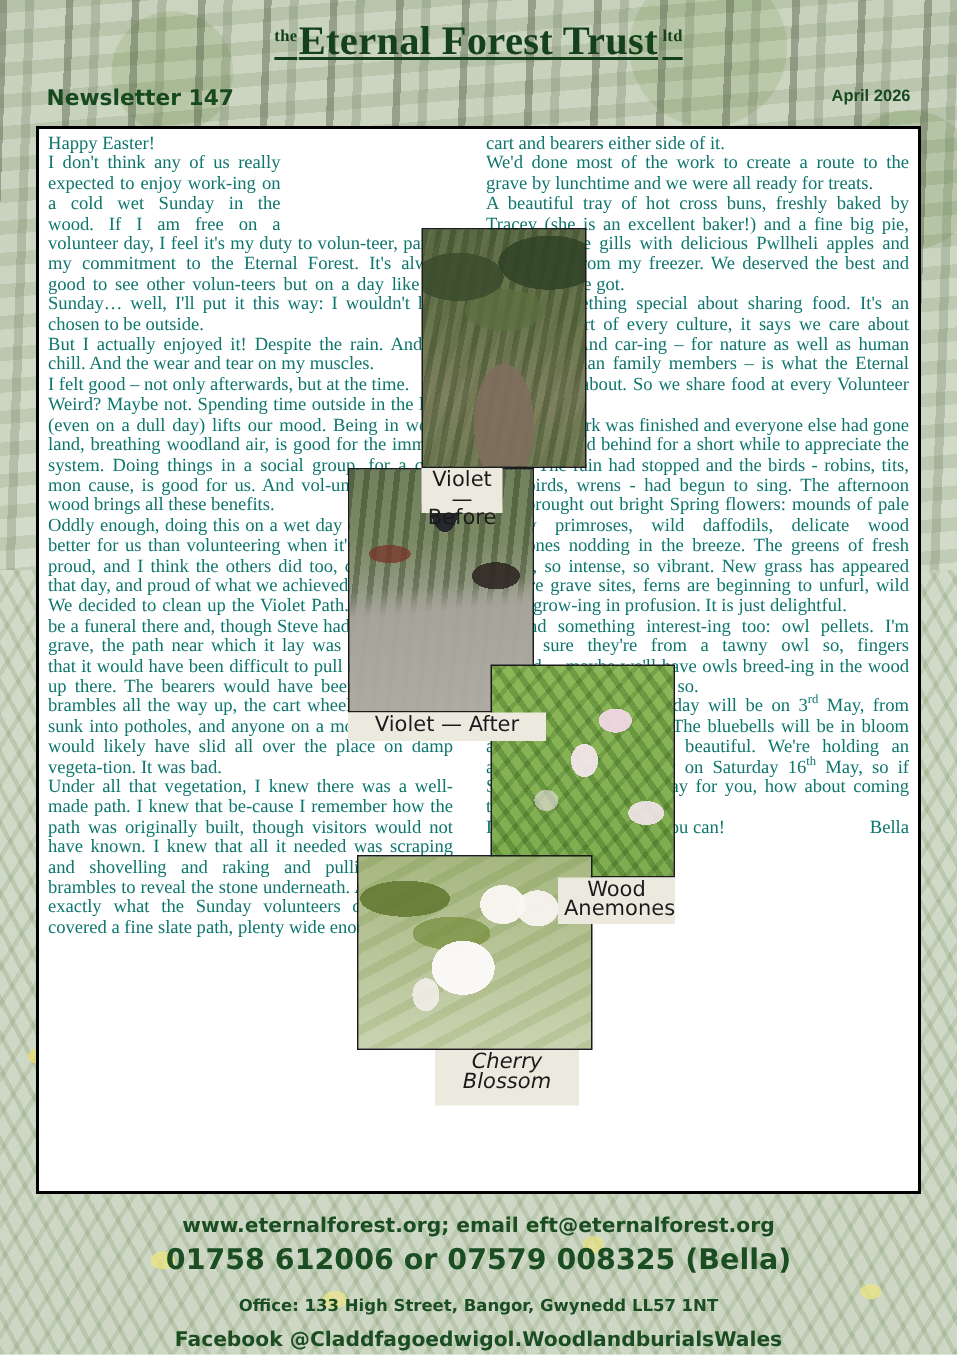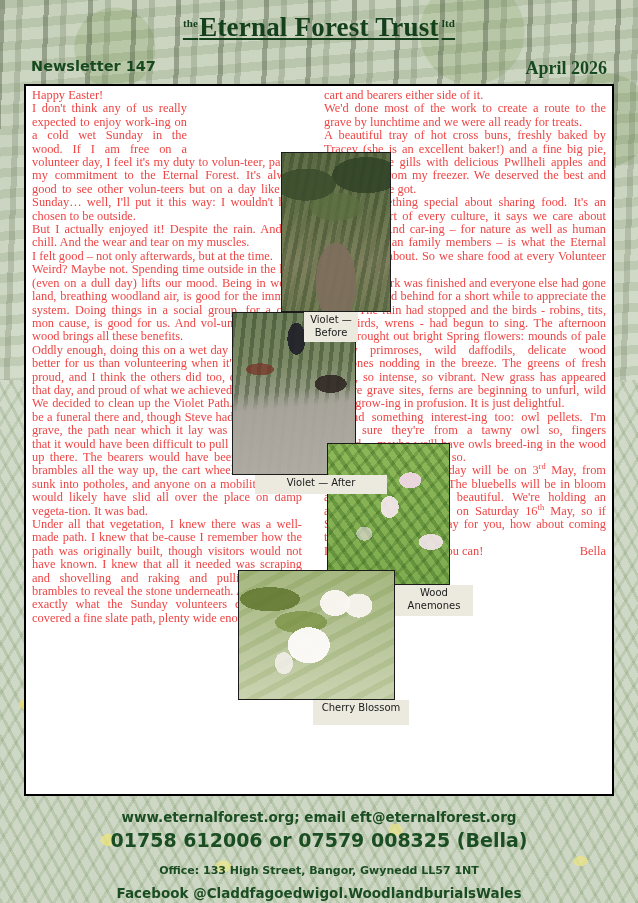--- a/index.html
+++ b/index.html
@@ -106,23 +106,23 @@
     position: absolute;
     left: 31px; top: 0;
     font-family: "DejaVu Sans", sans-serif;
     font-weight: bold;
     font-size: 14.5px;
     color: #17491f;
   }
   .issue-row .dt {
     position: absolute;
     right: 31px; top: 0;
-    font-family: Liberation Serif, serif;
-    font-weight: bold;
-    font-size: 18px;
+    font-family: Liberation Sans, sans-serif;
+    font-weight: bold;
+    font-size: 11px;
     color: #17491f;
   }
 
   
   .article-box {
     position: absolute;
     left: 24px; top: 84px;
     width: 590px;
     height: 712px;
     background: #ffffff;
@@ -137,21 +137,21 @@
     height: 100%;
     padding: 3px 6px 0 6px;
     box-sizing: border-box;
   }
   .col {
     position: absolute;
     top: 3px;
     width: 270px;
     font-size: 12.4px;
     line-height: 13.4px;
-    color: #ef4444;
+    color: #0f766e;
     text-align: justify;
     text-justify: inter-word;
     hyphens: manual;
   }
   .col-left  { left: 6px; }
   .col-right { left: 298px; width: 282px; }
   .col p { margin: 0; }
   .nojust { text-align: left; }
 
   
@@ -164,27 +164,26 @@
     box-sizing: border-box;
     z-index: 8;
     background-size: cover;
     background-position: center;
   }
   .caption {
     position: absolute;
     background: #eceade;
     color: #1a1a1a;
     font-family: "DejaVu Sans", sans-serif;
-    font-size: 10px;
+    font-size: 14px;
     line-height: 12.5px;
     text-align: center;
     z-index: 9;
     padding: 2px 4px;
     box-sizing: border-box;
-    margin-left: 23px;
   }
 
   
   .p-before {
     left: 281px; top: 152px; width: 110px; height: 160px;
     background:
       radial-gradient(ellipse 30px 16px at 22% 20%, rgba(58,76,44,0.85) 0 100%, rgba(0,0,0,0) 100%),
       radial-gradient(ellipse 34px 18px at 78% 14%, rgba(48,66,38,0.85) 0 100%, rgba(0,0,0,0) 100%),
       radial-gradient(ellipse 26px 14px at 50% 34%, rgba(92,112,64,0.7) 0 100%, rgba(0,0,0,0) 100%),
       radial-gradient(ellipse 20px 40px at 50% 82%, rgba(126,110,92,0.9) 0 100%, rgba(0,0,0,0) 100%),
@@ -246,21 +245,21 @@
       radial-gradient(ellipse 21px 18px at 45% 58%, rgba(252,250,248,0.97) 0 100%, rgba(0,0,0,0) 100%),
       radial-gradient(ellipse 9px 11px at 29% 72%, rgba(244,240,236,0.85) 0 100%, rgba(0,0,0,0) 100%),
       radial-gradient(ellipse 30px 12px at 20% 22%, rgba(96,118,46,0.85) 0 100%, rgba(0,0,0,0) 100%),
       radial-gradient(ellipse 26px 11px at 40% 40%, rgba(116,140,58,0.7) 0 100%, rgba(0,0,0,0) 100%),
       repeating-linear-gradient(-28deg,
         rgba(140,164,96,0.30) 0px, rgba(140,164,96,0.30) 6px,
         rgba(186,200,158,0.25) 6px, rgba(186,200,158,0.25) 16px),
       linear-gradient(#9fb277, #b9c59a 55%, #cfd7b6);
   }
   .c-cherry {
-    left: 290px; top: 700px; width: 96px; height: 25px;
+    left: 290px; top: 700px; width: 96px; height: 37px; font-style: italic;
   }
 
   
   .footer {
     position: absolute;
     left: 0; top: 806px;
     width: 638px;
     text-align: center;
     z-index: 6;
     font-family: "DejaVu Sans", sans-serif;

